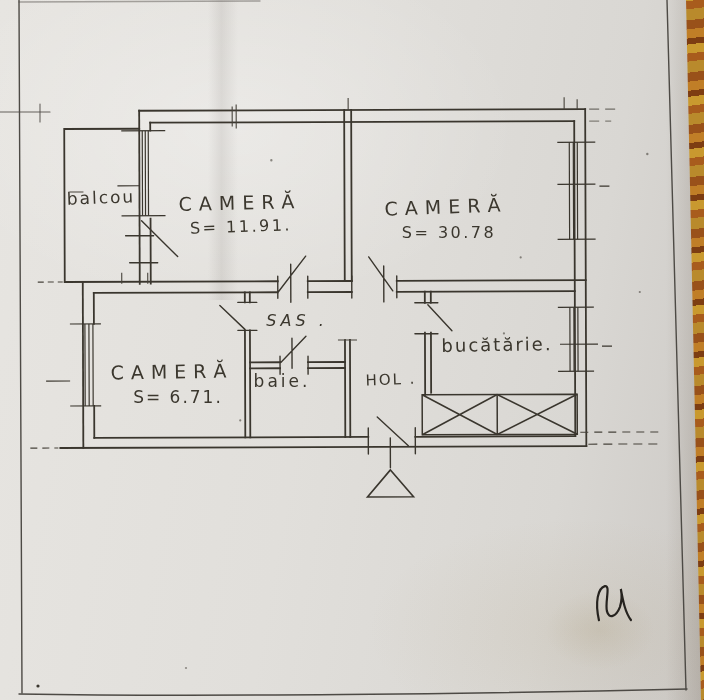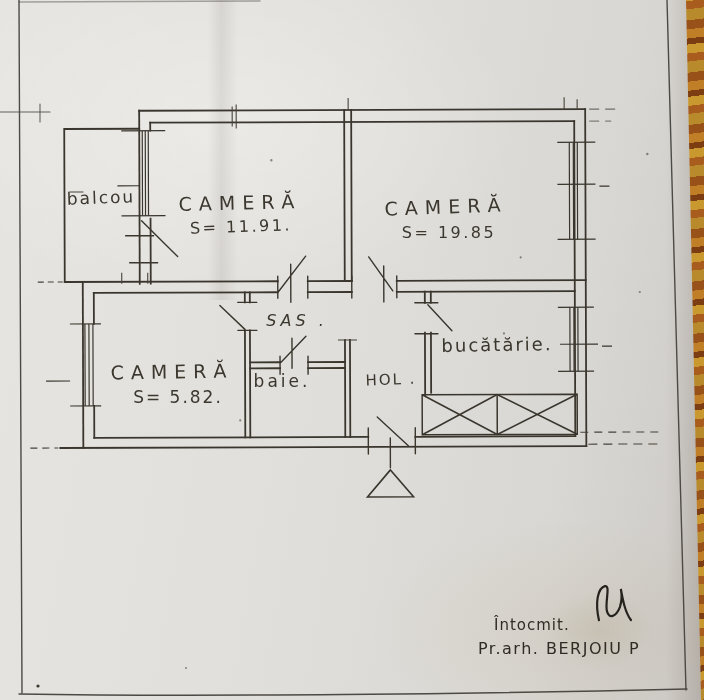--- a/index.html
+++ b/index.html
@@ -195,26 +195,22 @@
     </g>
 
     <g stroke="#2a2username6" stroke-width="0"></g>
     <path d="M598,621 C594,603 597,589 604,587 C610,586 604,602 606,612 C608,620 615,618 619,608 C621,602 621,595 620,590 C622,601 624,613 630,621" stroke="#26231f" stroke-width="2.2" fill="none" stroke-linecap="round"></path>
   </svg>
 
   <div class="lbl" id="lbl-balcony">balcou</div>
   <div class="lbl big" id="lbl-camera1">CAMERĂ</div>
   <div class="lbl area" id="lbl-camera1a">S= 11.91.</div>
   <div class="lbl big" id="lbl-camera2">CAMERĂ</div>
-  <div class="lbl area" id="lbl-camera2a">S= 19.85</div>
+  <div class="lbl area" id="lbl-camera2a">S= 30.78</div>
   <div class="lbl" id="lbl-sas">SAS .</div>
   <div class="lbl big" id="lbl-camera3">CAMERĂ</div>
-  <div class="lbl area" id="lbl-camera3a">S= 5.82.</div>
+  <div class="lbl area" id="lbl-camera3a">S= 6.71.</div>
   <div class="lbl small" id="lbl-baie">baie.</div>
   <div class="lbl" id="lbl-hol">HOL .</div>
   <div class="lbl" id="lbl-kitchen">bucătărie.</div>
 
-  <div id="signature">
-    <div class="l1">Întocmit.</div>
-    <div class="l2">Pr.arh. BERJOIU P</div>
-  </div>
 
 </div>
 
 </body></html>

